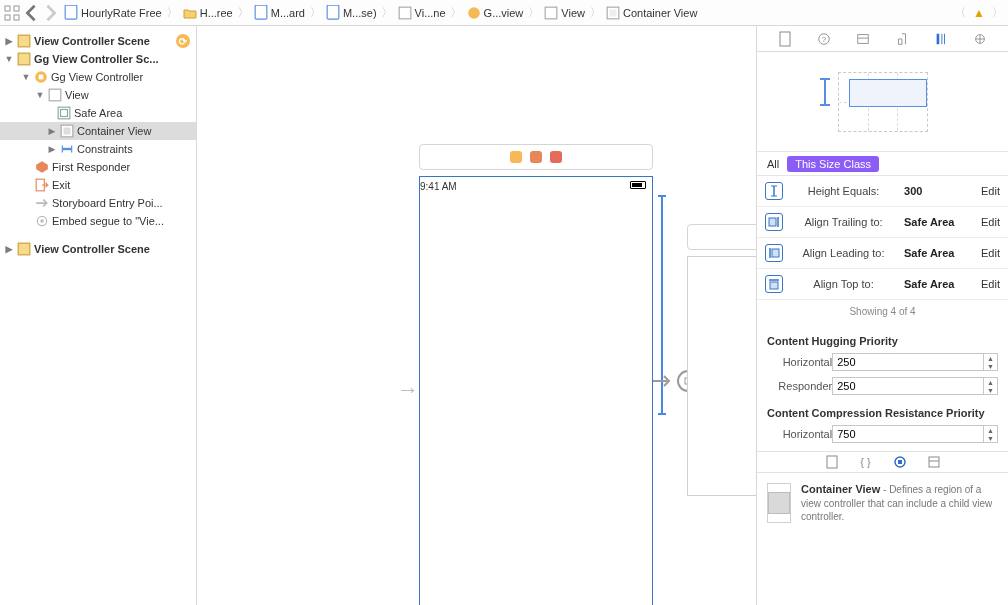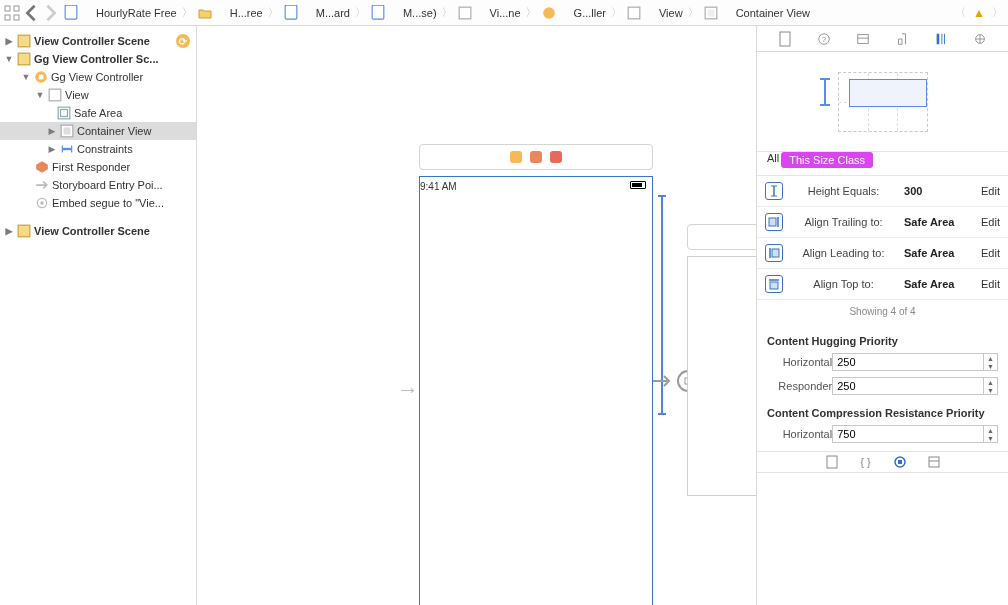--- a/index.html
+++ b/index.html
@@ -3,21 +3,21 @@
 <meta charset="utf-8">
 <style>
 * { box-sizing: border-box; margin: 0; padding: 0; font-family: -apple-system, "Helvetica Neue", Arial, sans-serif; }
 html, body { width: 1008px; height: 605px; overflow: hidden; background: #ffffff; font-size: 11px; color: #333; }
 
 
 .topbar { height: 26px; border-bottom: 1px solid #d9d9d9; display: flex; align-items: center; padding: 0 4px; gap: 2px; background: #fdfdfd; }
 .topbar .sq { width:16px; height:16px; display:flex; align-items:center; justify-content:center; color:#999; }
 .topbar .nav-btn { width:18px; height:18px; display:flex; align-items:center; justify-content:center; color:#777; }
 .bc { display:flex; align-items:center; gap:2px; overflow:hidden; }
-.bc-item { display:flex; align-items:center; gap:18px; white-space:nowrap; padding:0 2px; }
+.bc-item { display:flex; align-items:center; gap:3px; white-space:nowrap; padding:0 2px; }
 .bc-sep { color:#bbb; padding:0 1px; }
 .ico { width:14px; height:14px; display:inline-flex; align-items:center; justify-content:center; }
 .topbar .right { margin-left:auto; display:flex; align-items:center; gap:6px; }
 .warn-tri { color:#e0a400; font-size:12px; }
 
 
 .cols { display:flex; height: calc(605px - 26px); }
 .col-left { width: 197px; border-right:1px solid #d9d9d9; background:#fff; overflow:hidden; }
 .col-mid  { flex:1; background:#fff; position:relative; overflow:hidden; }
 .col-right{ width: 252px; border-left:1px solid #d9d9d9; background:#fff; display:flex; flex-direction:column; }
@@ -70,22 +70,22 @@
 .insp-tabs .tab.active { color:#2f6fd0; }
 .size-preview { height:100px; display:flex; align-items:center; justify-content:center; border-bottom:1px solid #e6e6e6; }
 .size-box { width:90px; height:60px; border:1px dashed #c8c8c8; position:relative; background:#fff; }
 .size-box .blue-rect { position:absolute; left:10px; top:6px; width:78px; height:28px; border:1.5px solid #5a8ee6; background:#eef3fc; }
 .size-box .grid-v { position:absolute; top:0; bottom:0; width:0; border-left:1px dashed #dcdcdc; }
 .size-box .grid-h { position:absolute; left:0; right:0; height:0; border-top:1px dashed #dcdcdc; }
 .size-axis { position:absolute; left:-18px; top:6px; bottom:26px; width:10px; }
 .size-axis .ax { position:absolute; left:4px; top:0; bottom:0; width:2px; background:#5a8ee6; }
 .size-axis .axc { position:absolute; left:0; width:10px; height:2px; background:#5a8ee6; }
 
-.filter-row { height:24px; display:flex; align-items:flex-start; gap:2px; padding:0 10px; border-bottom:1px solid #e6e6e6; font-size:11px; }
-.filter-row .pill { background:#d946ef; color:#fff; padding:2px 8px; border-radius:3px; }
+.filter-row { height:24px; display:flex; align-items:center; gap:8px; padding:0 10px; border-bottom:1px solid #e6e6e6; font-size:11px; }
+.filter-row .pill { background:#8b5cf6; color:#fff; padding:2px 8px; border-radius:3px; }
 
 .constraint { display:flex; align-items:center; gap:6px; padding:6px 8px; border-bottom:1px solid #ececec; }
 .constraint .cicon { width:18px; height:18px; border:1px solid #3a75c4; border-radius:3px; display:flex; align-items:center; justify-content:center; }
 .constraint .cicon svg { width:12px; height:12px; }
 .constraint .lbl { flex:1; text-align:center; color:#444; }
 .constraint .val { width:62px; font-weight:600; color:#222; }
 .constraint .edit { color:#333; font-size:11px;padding-left:9px; }
 .showing { text-align:center; color:#888; padding:6px 0 10px; font-size:10px; }
 
 .section-h { font-weight:600; padding:8px 10px 4px; color:#333; }
@@ -175,21 +175,21 @@
         </span>
         <span>Vi...ne</span>
       </div>
     <span class="bc-sep">〉</span>
     <div class="bc-item">
         <span class="ico">
           <svg viewBox="0 0 12 12">
             <circle cx="6" cy="6" r="5" fill="#f7b955"></circle>
           </svg>
         </span>
-        <span>G...ller</span>
+        <span>G...view</span>
       </div>
     <span class="bc-sep">〉</span>
     <div class="bc-item">
         <span class="ico">
           <svg viewBox="0 0 12 12">
             <rect x="1" y="1" width="10" height="10" fill="#fff" stroke="#aaa"></rect>
           </svg>
         </span>
         <span>View</span>
       </div>
@@ -290,20 +290,30 @@
         <span>Constraints</span>
       </div>
       <div class="orow">
         <span class="spacer" style="width:28px"></span>
         <span class="ico cube">
             <svg viewBox="0 0 12 12">
               <path d="M6 1l5 3v4l-5 3-5-3V4z" fill="#e8875a"></path>
             </svg>
           </span>
         <span>First Responder</span>
+      </div>
+      <div class="orow">
+        <span class="spacer" style="width:28px"></span>
+        <span class="ico exit">
+            <svg viewBox="0 0 12 12">
+              <rect x="1" y="1" width="7" height="10" fill="none" stroke="#e8875a"></rect>
+              <path d="M6 6h5M9 4l2 2-2 2" fill="none" stroke="#e8875a"></path>
+            </svg>
+          </span>
+        <span>Exit</span>
       </div>
       <div class="orow">
         <span class="spacer" style="width:28px"></span>
         <span class="ico seg-ico">
             <svg viewBox="0 0 12 12">
               <path d="M1 6h8M7 3l3 3-3 3" fill="none" stroke="#bbb" stroke-width="1.5"></path>
             </svg>
           </span>
         <span>Storyboard Entry Poi...</span>
       </div>
@@ -527,14 +537,22 @@
           </svg>
         </div>
       <div class="lt">
           <svg viewBox="0 0 14 14" width="14" height="14">
             <rect x="2" y="2" width="10" height="10" fill="none" stroke="currentColor"></rect>
             <line x1="2" y1="6" x2="12" y2="6" stroke="currentColor"></line>
           </svg>
         </div>
     </div>
 
+    <div class="lib-item">
+      <div class="lib-thumb">
+          <div class="inner"></div>
+        </div>
+      <div class="lib-desc">
+        <span class="t">Container View</span><span class="d"> - Defines a region of a view controller that can include a child view controller.</span>
+      </div>
+    </div>
   </div>
 </div>
 
 </body></html>

